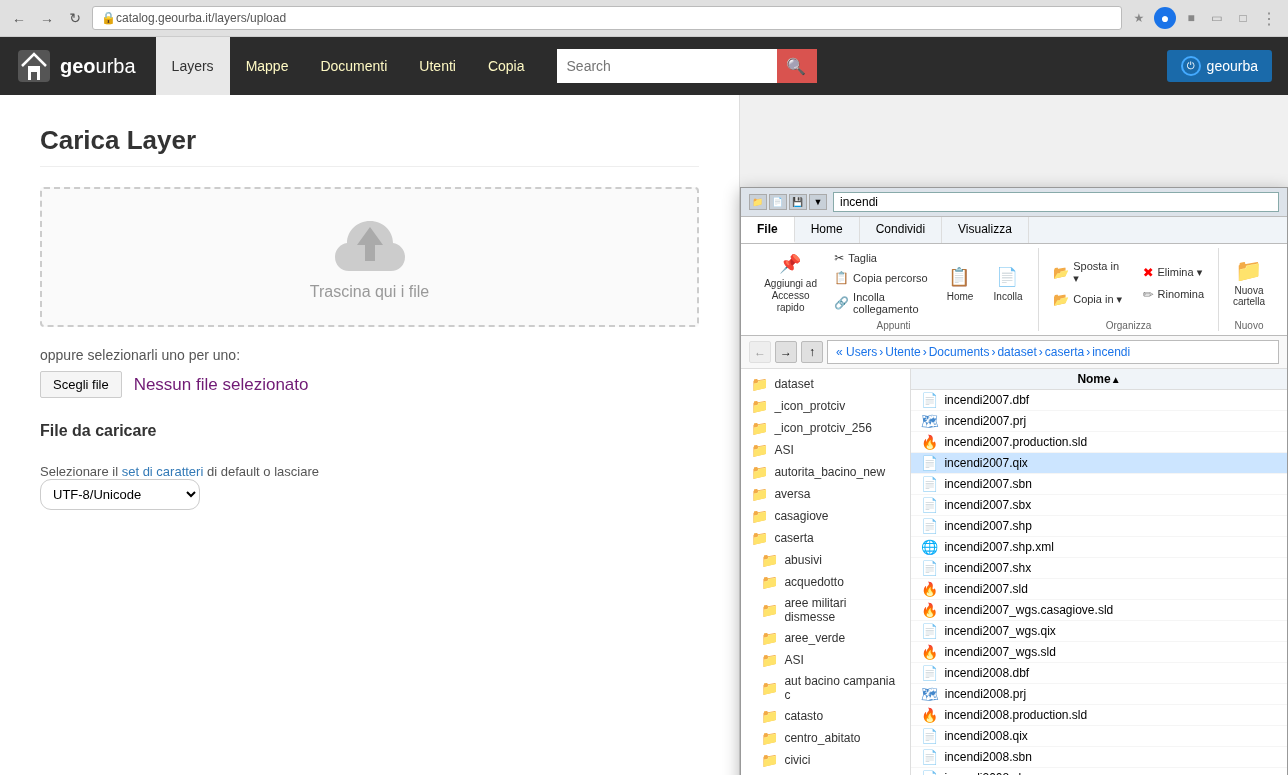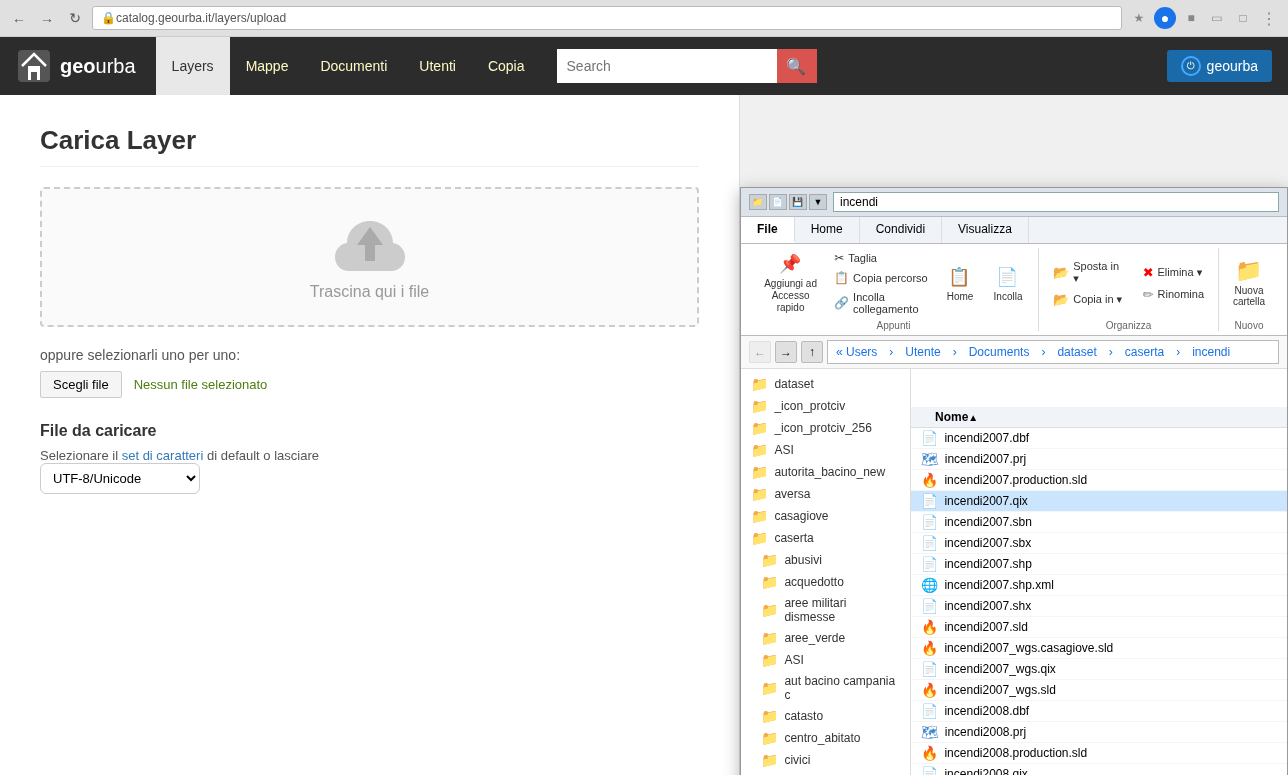--- a/index.html
+++ b/index.html
@@ -108,28 +108,28 @@
     }
     .drop-text { color: #999; font-size: 16px; }
     .or-text { color: #555; font-size: 14px; margin-bottom: 8px; }
     .file-select-row {
       display: flex; align-items: center; gap: 12px; margin-bottom: 24px;
     }
     .choose-file-btn {
       padding: 5px 12px; border: 1px solid #ccc; background: #f5f5f5;
       cursor: pointer; font-size: 13px; border-radius: 2px;
     }
-    .no-file-text { color: #4d7c0f; font-size: 13px; }
+    .no-file-text { color: #701a75; font-size: 17px; }
     .section-title {
-      font-size: 16px; font-weight: bold; color: #333; margin-bottom: 8px;
+      font-size: 16px; font-weight: bold; color: #333; margin-bottom: 24px;
     }
     .charset-desc { color: #555; font-size: 13px; }
     .charset-desc a { color: #337ab7; }
     .charset-select {
-      padding: 6px 8px; border: 1px solid #ccc; border-radius: 6px;
+      padding: 6px 8px; border: 1px solid #ccc; border-radius: 11px;
       font-size: 13px; width: 160px; background: white; cursor: pointer;
       margin-bottom: 20px;
     }
     .bottom-btns { display: flex; gap: 10px; }
     .btn-reset {
       padding: 8px 18px; background: white; border: 1px solid #ccc;
       border-radius: 3px; cursor: pointer; font-size: 14px;
     }
     .btn-upload {
       padding: 8px 18px; background: #c0392b; color: white;
@@ -212,21 +212,21 @@
     }
     .fe-nav-btn {
       width: 22px; height: 22px; background: #e0e0e0; border: 1px solid #bbb;
       border-radius: 2px; cursor: pointer; display: flex;
       align-items: center; justify-content: center; font-size: 12px;
     }
     .fe-nav-btn.disabled { opacity: 0.4; cursor: default; }
     .fe-breadcrumb {
       flex: 1; display: flex; align-items: center;
       background: white; border: 1px solid #bbb; padding: 2px 8px;
-      font-size: 12px; height: 24px; gap: 12px;
+      font-size: 12px; height: 24px; gap: 2px;
     }
     .fe-breadcrumb span { color: #1a73e8; cursor: pointer; }
     .breadcrumb-sep { color: #666; }
 
     
     .fe-body {
       display: flex; flex: 1; overflow: hidden;
     }
     .fe-sidebar {
       width: 170px; overflow-y: auto; border-right: 1px solid #ddd;
@@ -236,21 +236,21 @@
       display: flex; align-items: center; gap: 6px;
       padding: 3px 10px; cursor: pointer; font-size: 12px; color: #333;
     }
     .fe-folder-icon { color: #f0c040; font-size: 14px; }
     .fe-main {
       flex: 1; overflow-y: auto; background: white;
     }
     .fe-column-header {
       background: #f0f4f8; border-bottom: 1px solid #ddd;
       padding: 3px 24px; font-size: 12px; font-weight: bold;
-      display: flex; align-items: center; justify-content: flex-start; margin-top: 38px;
+      display: flex; align-items: center; justify-content: center;
     }
     .fe-file-item {
       display: flex; align-items: center; gap: 6px;
       padding: 2px 10px; font-size: 12px; cursor: pointer;
       border-bottom: 1px solid #f5f5f5;
     }
     .fe-file-item.selected { background: #cce5ff; }
     .file-icon { font-size: 14px; }
     .file-icon.white { color: #ddd; }
     .file-icon.orange { color: #e88020; }

